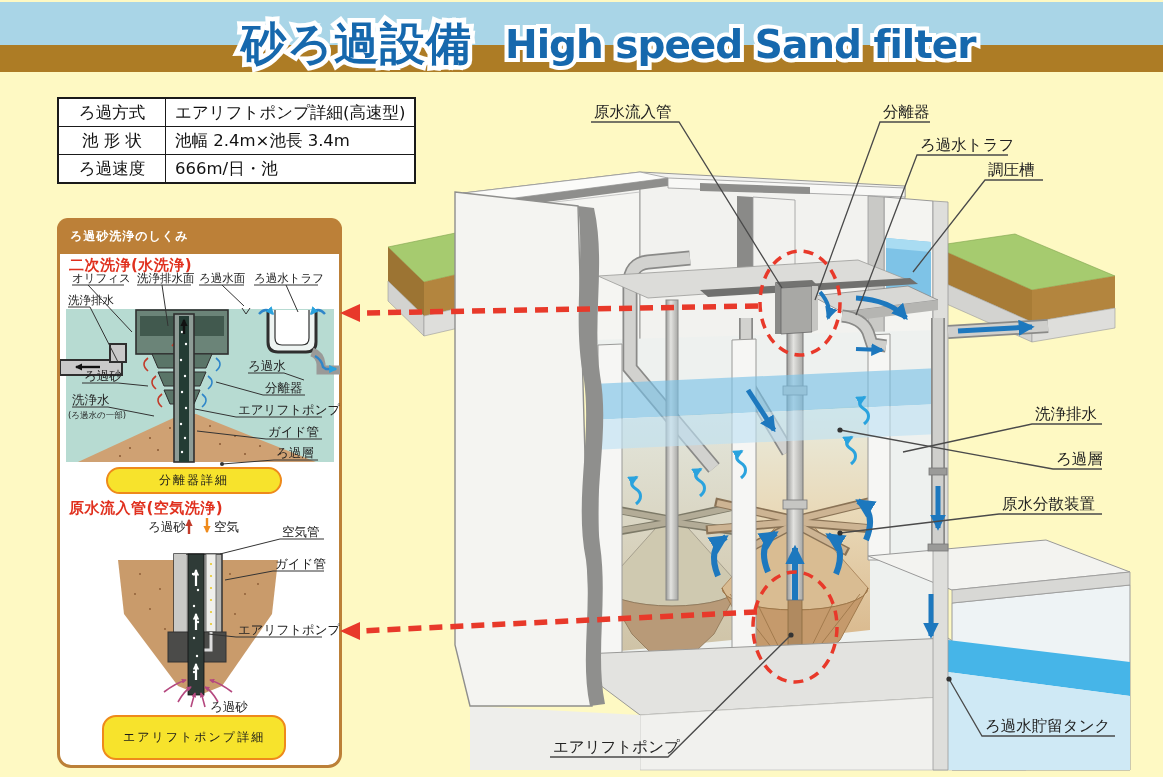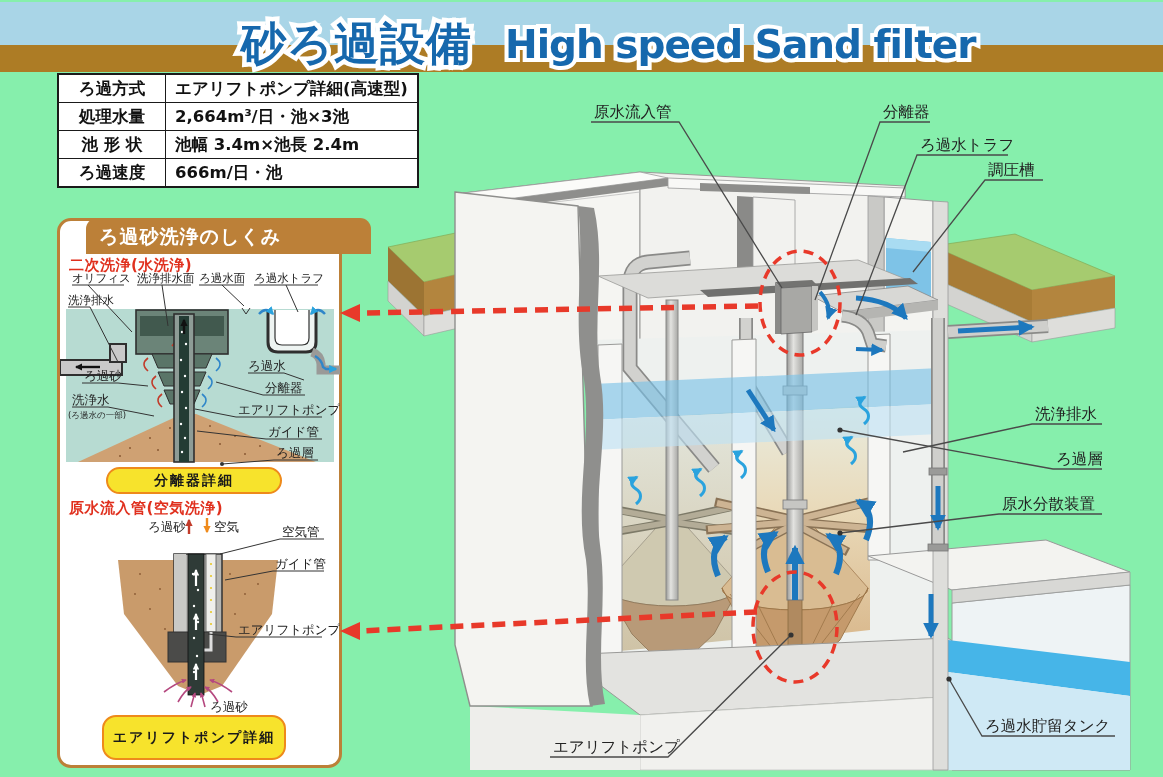--- a/index.html
+++ b/index.html
@@ -1,33 +1,33 @@
 <!DOCTYPE html>
 <html><head>
 <meta charset="utf-8">
 <style>
   html,body{margin:0;padding:0;background:#fff;}
-  .page{position:relative;width:1163px;height:777px;background:#86efac;overflow:hidden;
+  .page{position:relative;width:1163px;height:777px;background:#fef9c3;overflow:hidden;
         font-family:"DejaVu Sans","Liberation Sans",sans-serif;}
   .band-blue{position:absolute;left:0;top:2px;width:1163px;height:43px;background:#a9d5e7;}
   .band-brown{position:absolute;left:0;top:45px;width:1163px;height:27px;background:#ad7c25;}
   #title-svg{position:absolute;left:0;top:0;width:1163px;height:80px;pointer-events:none;}
-  .spec{position:absolute;left:57px;top:73px;font-weight:bold;}
+  .spec{position:absolute;left:57px;top:97px;}
   .spec table{border-collapse:collapse;border:2.4px solid #1a1a1a;background:#fff;}
   .spec td{border:1.6px solid #1a1a1a;font-size:16.5px;color:#111;height:25px;padding:1px 9px;white-space:nowrap;}
   .spec td.l{width:88px;text-align:center;}
   .panel{position:absolute;left:57px;top:218px;width:285px;height:550px;box-sizing:border-box;
          border:3px solid #bc8038;border-radius:14px;background:#fff;}
   .panel-head{position:absolute;left:57px;top:218px;width:285px;height:36px;box-sizing:border-box;
-         background:#bc8038;border-radius:11px 11px 0 0;color:#fff;font-weight:800;font-size:19px;
-         line-height:36px;padding-left:13px;letter-spacing:1px;margin-left:29px;}
+         background:#bc8038;border-radius:11px 11px 0 0;color:#fff;font-weight:800;font-size:12px;
+         line-height:36px;padding-left:13px;letter-spacing:1px;}
   .sub{position:absolute;color:#e0301e;font-weight:700;font-size:15px;letter-spacing:0.5px;}
   .sub1{left:69px;top:256px;} .sub2{left:69px;top:499px;}
   .detail-btn{position:absolute;background:#f7e32c;border:2.5px solid #ee8a1b;border-radius:14px;
-         font-weight:700;font-size:14px;color:#1a1a1a;display:flex;align-items:center;justify-content:center;
+         font-weight:400;font-size:12px;color:#1a1a1a;display:flex;align-items:center;justify-content:center;
          letter-spacing:2px;box-sizing:border-box;}
   .btn1{left:106px;top:467px;width:176px;height:27px;}
   .btn2{left:102px;top:715px;width:184px;height:45px;}
   .svg1{position:absolute;left:60px;top:268px;} .svg2{position:absolute;left:60px;top:514px;}
   #main-svg{position:absolute;left:0;top:0;width:1163px;height:777px;pointer-events:none;}
   svg text{font-family:"DejaVu Sans","Liberation Sans",sans-serif;}
   .call{font-size:15.5px;fill:#222;font-weight:500;}
   .lead{stroke:#4a4a4a;stroke-width:1.3;fill:none;}
   .sml{font-size:11.5px;fill:#222;} .sml2{font-size:12.5px;fill:#222;}
   .leadp{stroke:#333;stroke-width:1;fill:none;}
@@ -47,26 +47,22 @@
   </svg>
 
   <div class="spec">
     <table>
       <tbody>
           <tr>
             <td class="l">ろ過方式</td>
             <td>エアリフトポンプ詳細(高速型)</td>
           </tr>
       <tr>
-            <td class="l">処理水量</td>
-            <td>2,664m³/日・池×3池</td>
-          </tr>
-      <tr>
             <td class="l">池 形 状</td>
-            <td>池幅 3.4m×池長 2.4m</td>
+            <td>池幅 2.4m×池長 3.4m</td>
           </tr>
       <tr>
             <td class="l">ろ過速度</td>
             <td>666m/日・池</td>
           </tr>
     </tbody>
       </table>
   </div>
 
   <div class="panel"></div>

